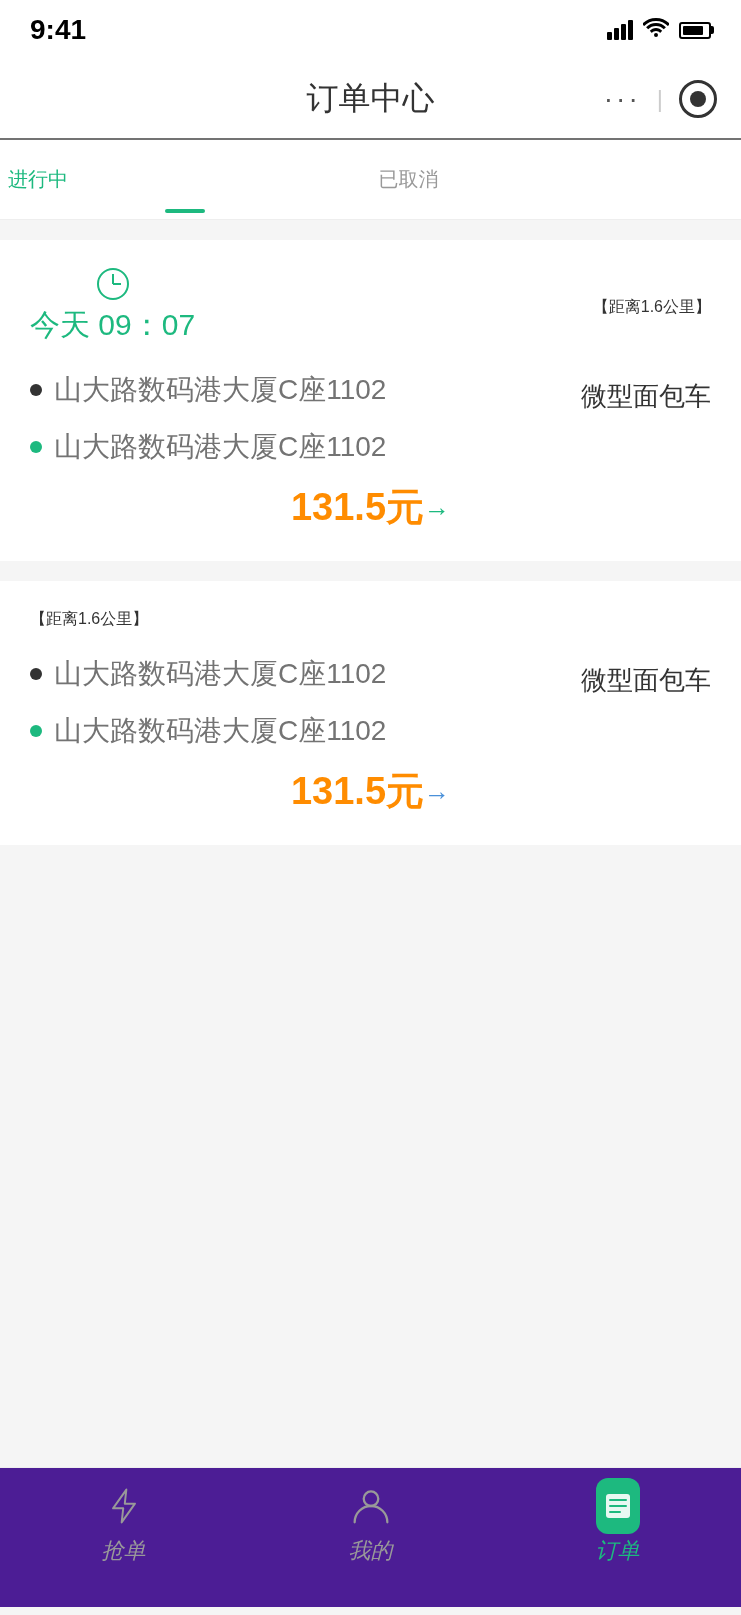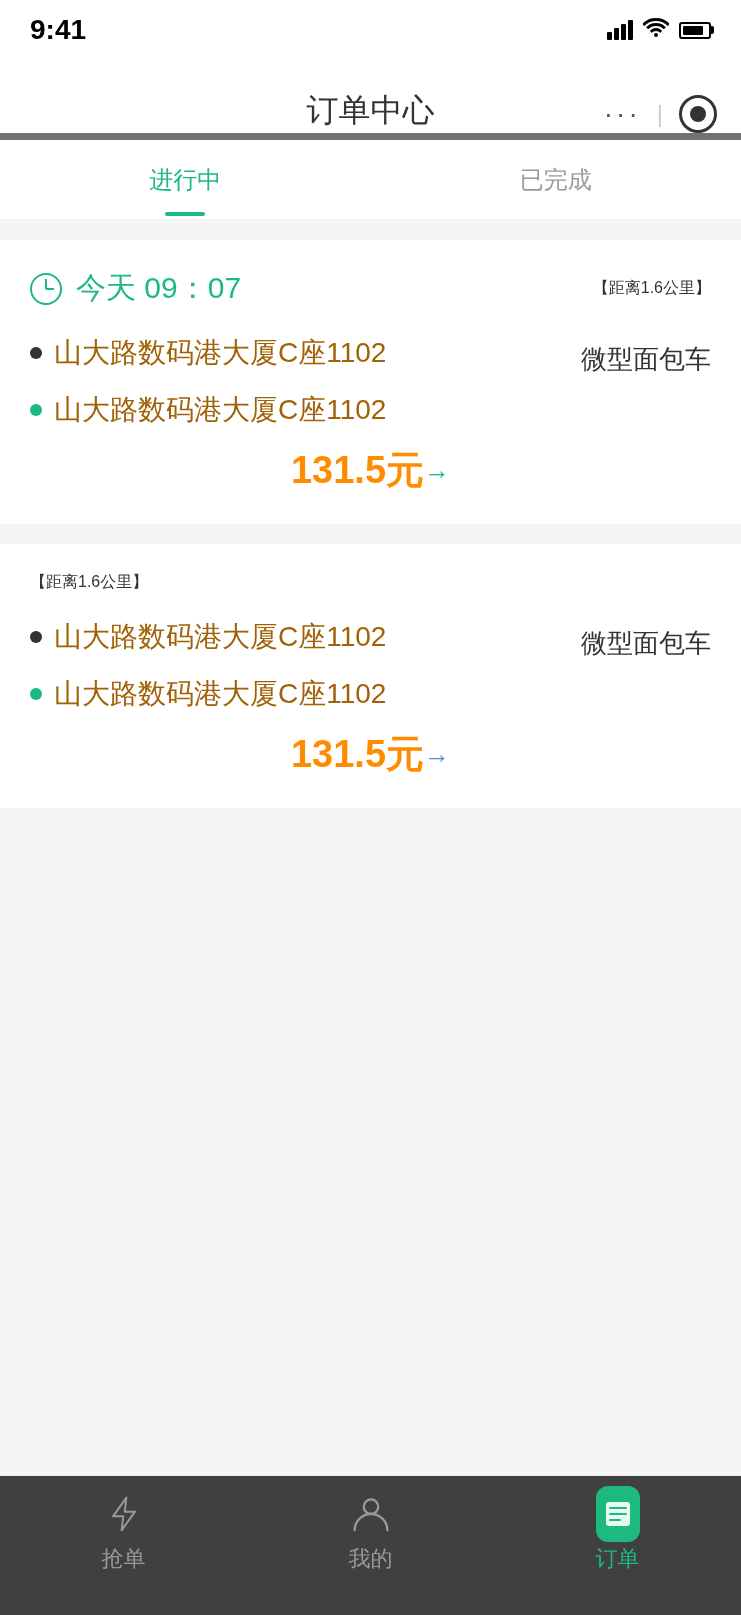--- a/index.html
+++ b/index.html
@@ -64,24 +64,24 @@
       height: 100%;
       width: 85%;
       border-radius: 1px;
     }
 
     
     .header {
       background: #fff;
       height: 80px;
       display: flex;
-      align-items: flex-end;
+      align-items: center;
       justify-content: center;
       position: relative;
-      border-bottom: 7px solid #737373;
+      border-bottom: 2px solid #737373;
     }
     .header-title {
       font-size: 32px;
       color: #333;
       font-weight: 500;
     }
     .header-actions {
       position: absolute;
       right: 24px;
       display: flex;
@@ -116,24 +116,23 @@
     
     .tabs {
       background: #fff;
       display: flex;
       height: 80px;
       align-items: center;
       border-bottom: 1px solid #eee;
     }
     .tab {
       flex: 1;
-      text-align: center;
-      font-size: 24px;
+      font-size: 20px;
       color: #999;
-      padding: 20px 16px;
+      padding: 20px 8px;
       position: relative;
       cursor: pointer;
     }
     .tab.active {
       color: #1DB97F;
       font-weight: 500;
     }
     .tab.active::after {
       content: '';
       position: absolute;
@@ -163,21 +162,22 @@
 
     .order-header {
       display: flex;
       justify-content: space-between;
       align-items: center;
       margin-bottom: 20px;
     }
     .order-time {
       display: flex;
       align-items: center;
-      gap: 14px;
+      gap: 5px;
+      flex-direction: column;
     }
     .clock-icon {
       width: 32px;
       height: 32px;
       border: 2.5px solid #1DB97F;
       border-radius: 50%;
       position: relative;
       display: flex;
       align-items: center;
       justify-content: center;
@@ -230,21 +230,21 @@
     .route-dot {
       width: 12px;
       height: 12px;
       border-radius: 50%;
       flex-shrink: 0;
     }
     .route-dot-gray { background: #333; }
     .route-dot-green { background: #1DB97F; }
     .route-address {
       font-size: 28px;
-      color: #a16207;
+      color: #737373;
     }
     .route-type {
       margin-left: auto;
       font-size: 26px;
       color: #333;
       margin-top: 13px;
     }
 
     .order-footer {
       display: flex;
@@ -258,29 +258,30 @@
     }
     .order-arrow {
       font-size: 26px;
       color: #1DB97F;
     }
     .order-arrow-blue { color: #4A90D9; }
 
     
     .bottom-nav {
       position: fixed;
-      bottom: 0;
+      bottom: 8px;
       left: 0;
       width: 741px;
       height: 140px;
-      background: #404040;
+      background: #4c1d95;
       border-top: 1px solid #eee;
       display: flex;
       align-items: flex-start;
       padding-top: 16px;
+      font-style: italic;
     }
     .nav-item {
       flex: 1;
       display: flex;
       flex-direction: column;
       align-items: center;
       gap: 8px;
       cursor: pointer;
     }
     .nav-icon {
@@ -347,21 +348,21 @@
       <div class="header-scan-inner"></div>
     </div>
   </div>
 </div>
 
 <div class="tabs">
   <div class="tab active">
     <span>进行中</span>
   </div>
   <div class="tab">
-    <span>已完成</span>
+    <span>已取消</span>
   </div>
 </div>
 
 <div class="content">
 
   <div class="order-card">
     <div class="order-header">
       <div class="order-time">
         <div class="clock-icon">
           <div class="clock-hand-v"></div>

